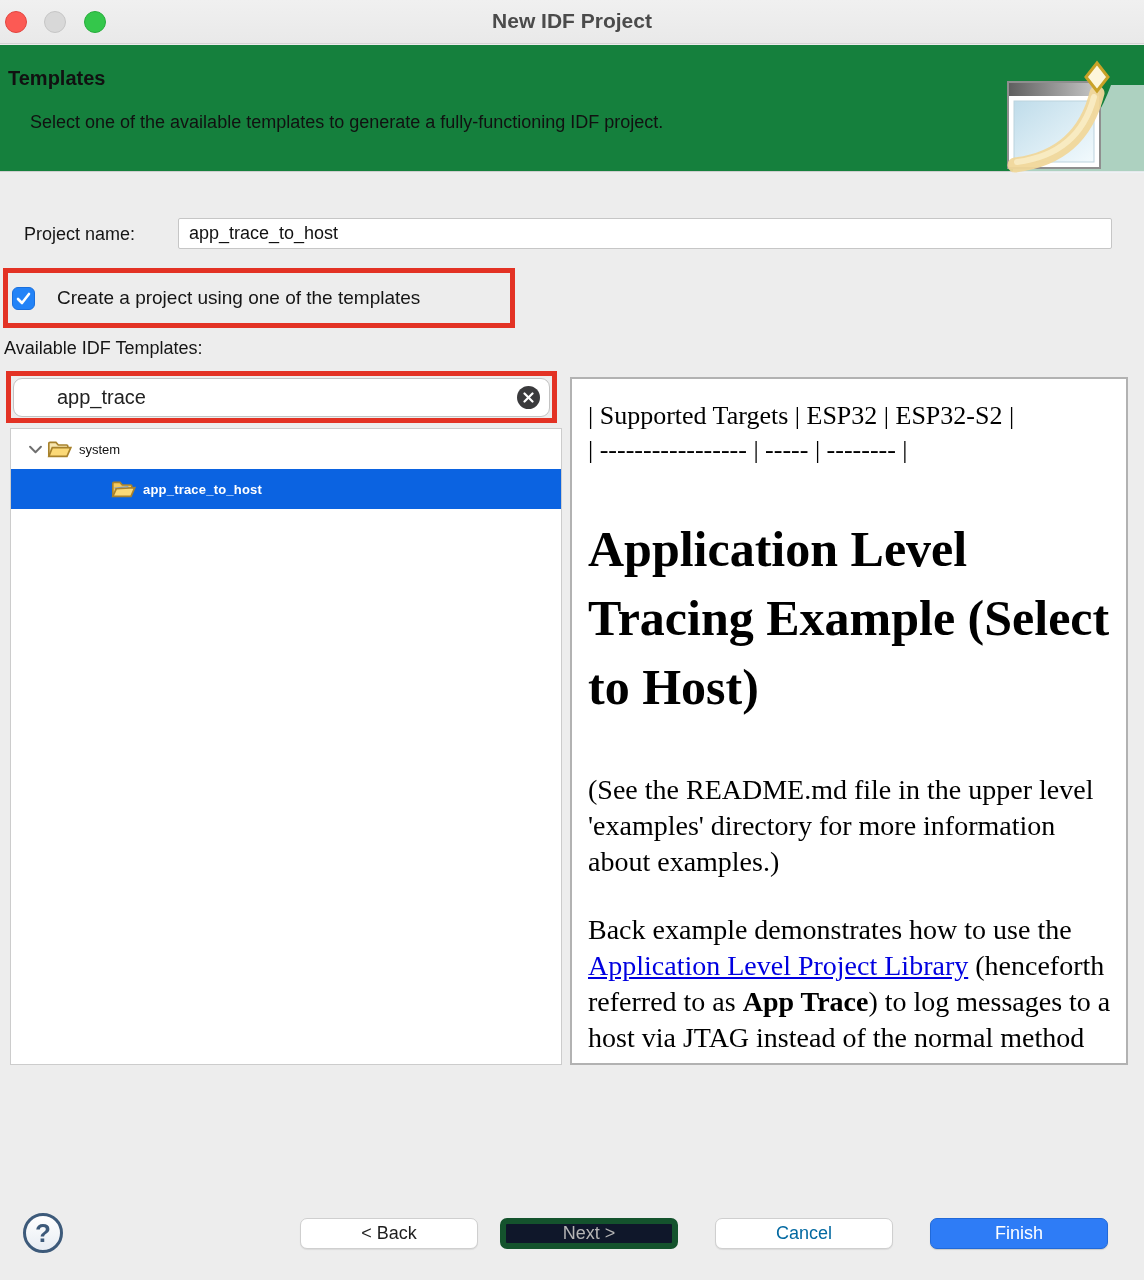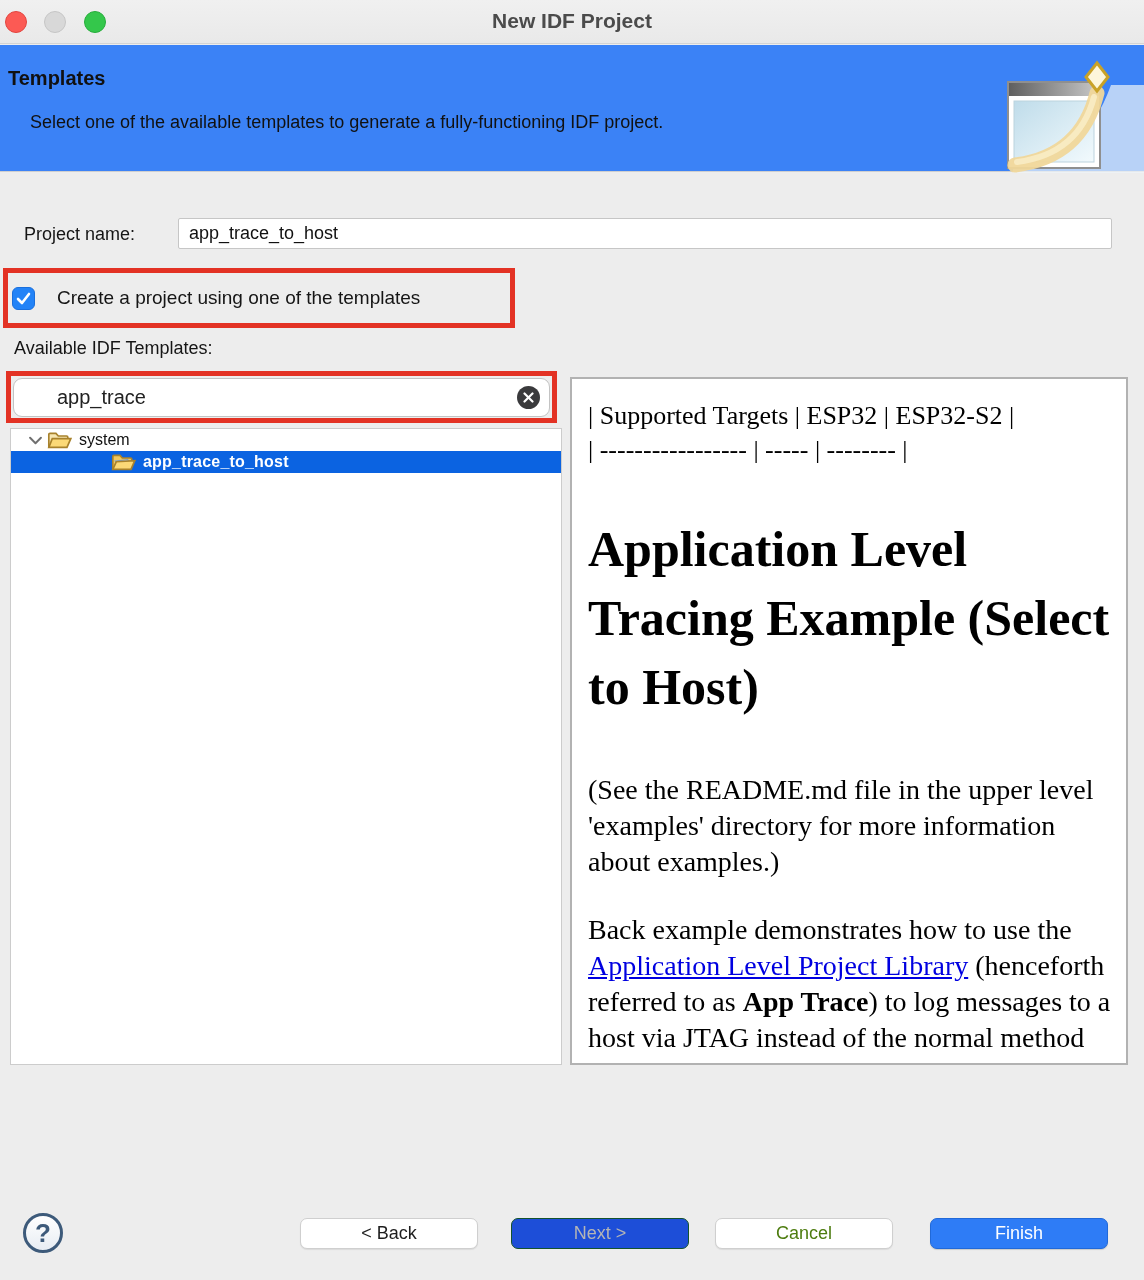--- a/index.html
+++ b/index.html
@@ -13,21 +13,21 @@
               background:linear-gradient(#f0f0f0,#e9e9e9); border-bottom:1px solid #d4d4d4; }
   .tl-btn { position:absolute; top:11px; width:22px; height:22px; border-radius:50%; }
   .tl-red   { left:5px;  background:#fc5a54; border:1px solid #e2453f; }
   .tl-gray  { left:44px; background:#d8d8d8; border:1px solid #c6c6c6; }
   .tl-green { left:84px; background:#34c74b; border:1px solid #27ad3c; }
   .win-title { position:absolute; top:9px; left:0; width:100%; text-align:center;
                font-size:21px; font-weight:bold; color:#4b4b4b; }
 
   
   .header { position:absolute; left:0; top:45px; width:1144px; height:127px;
-            background:#3b82f6; border-bottom:1px solid #cfcfcf;text-align:right; }
+            background:#15803d; border-bottom:1px solid #cfcfcf;text-align:right; }
   .header-title { position:absolute; left:8px; top:22px; font-size:20px; font-weight:bold; color:#111; }
   .header-desc  { position:absolute; left:30px; top:67px; font-size:18px; color:#111; }
   .banner-icon { position:absolute; right:0px; top:10px; width:151px; height:118px; }
 
   
   .lbl { font-size:18px; color:#151515; }
   .project-label { position:absolute; left:24px; top:224px; }
   .project-input { position:absolute; left:178px; top:218px; width:934px; height:31px;
                    border:1px solid #c6c6c6; background:#fff; font-family:"Liberation Sans",sans-serif;
                    font-size:18px; color:#111; padding:0 10px; border-radius:2px; outline:none; }
@@ -35,34 +35,34 @@
   .annot { position:absolute; border:5px solid #e33224; background:transparent; pointer-events:none; }
   .annot-checkbox { left:3px;  top:268px; width:512px; height:60px; }
   .annot-search   { left:6px;  top:371px; width:551px; height:52px; }
 
   .checkbox-row { position:absolute; left:12px; top:285px; height:26px; display:flex; align-items:center; }
   .checkbox { width:23px; height:23px; border-radius:6px; background:#2383f7; border:1px solid #1a6fdd;
               display:inline-flex; align-items:center; justify-content:center; }
   .checkbox svg { width:15px; height:13px; }
   .checkbox-label { margin-left:22px; font-size:19px; color:#151515; }
 
-  .avail-label { position:absolute; left:14px; top:338px; }
+  .avail-label { position:absolute; left:4px; top:338px; }
 
   .search-box { position:absolute; left:13px; top:378px; width:537px; height:39px; background:#fff;
                 border:1px solid #c3c3c3; border-radius:9px; display:flex; align-items:center; }
   .search-input { flex:1; border:none; outline:none; background:transparent; padding:0 0 0 17px;
                   font-family:"Liberation Sans",sans-serif; font-size:20px; color:#222;margin-left:26px; }
   .clear-btn { width:23px; height:23px; margin-right:9px; border-radius:50%; background:#3a3a3c;
                display:flex; align-items:center; justify-content:center; cursor:pointer; flex:0 0 auto; }
   .clear-btn svg { width:11px; height:11px; }
 
   
   .tree-panel { position:absolute; left:10px; top:428px; width:552px; height:637px;
                 background:#fff; border:1px solid #cccccc; overflow:hidden; }
-  .tree-row { height:22px; display:flex; align-items:center; font-size:16px; color:#111; cursor:default; }
+  .tree-row { height:40px; display:flex; align-items:center; font-size:13px; color:#111; cursor:default; }
   .tree-row .chev { width:14px; margin-left:18px; display:flex; }
   .tree-row .folder { width:26px; height:20px; margin-left:4px; display:flex; align-items:center; }
   .tree-row .tlabel { margin-left:6px; white-space:nowrap; }
   .tree-row.selected { background:#0b63e1; color:#fff; font-weight:bold; }
   .tree-row.selected .tlabel { letter-spacing:.2px; }
   .indent1 { width:96px; flex:0 0 auto; }
 
   
   .preview { position:absolute; left:570px; top:377px; width:558px; height:688px; background:#fff;
              border:2px solid #b2b2b2; overflow:hidden; }
@@ -78,22 +78,22 @@
 
   
   .help-btn { position:absolute; left:23px; top:1213px; width:40px; height:40px; border-radius:50%;
               background:linear-gradient(#ffffff,#e8edf3); border:3px solid #3d5a7a;
               color:#3d5a7a; font-size:26px; font-weight:bold; text-align:center; line-height:34px; cursor:pointer; }
   .btn { position:absolute; top:1218px; width:178px; height:31px; border-radius:7px; font-size:18px;
          display:flex; align-items:center; justify-content:center; cursor:pointer;
          font-family:"Liberation Sans",sans-serif; }
   .btn-back   { left:300px; background:#ffffff; border:1px solid #cfcfcf; color:#1d1d1d;
                 box-shadow:0 1px 1px rgba(0,0,0,.08); }
-  .btn-next   { left:511px; background:#1d4ed8; border:1px solid #14532d; color:#b5b5b5; cursor:default; }
-  .btn-cancel { left:715px; background:#ffffff; border:1px solid #cfcfcf; color:#4d7c0f;
+  .btn-next   { left:500px; background:#0f172a; border:6px solid #14532d; color:#b5b5b5; cursor:default; }
+  .btn-cancel { left:715px; background:#ffffff; border:1px solid #cfcfcf; color:#0369a1;
                 box-shadow:0 1px 1px rgba(0,0,0,.08); }
   .btn-finish { left:930px; background:#2e7cf6; border:1px solid #2169d8; color:#ffffff;
                 box-shadow:0 1px 1px rgba(0,0,0,.15); }
 </style>
 </head>
 <body>
 
 <div class="window">
 
   <div class="titlebar">

